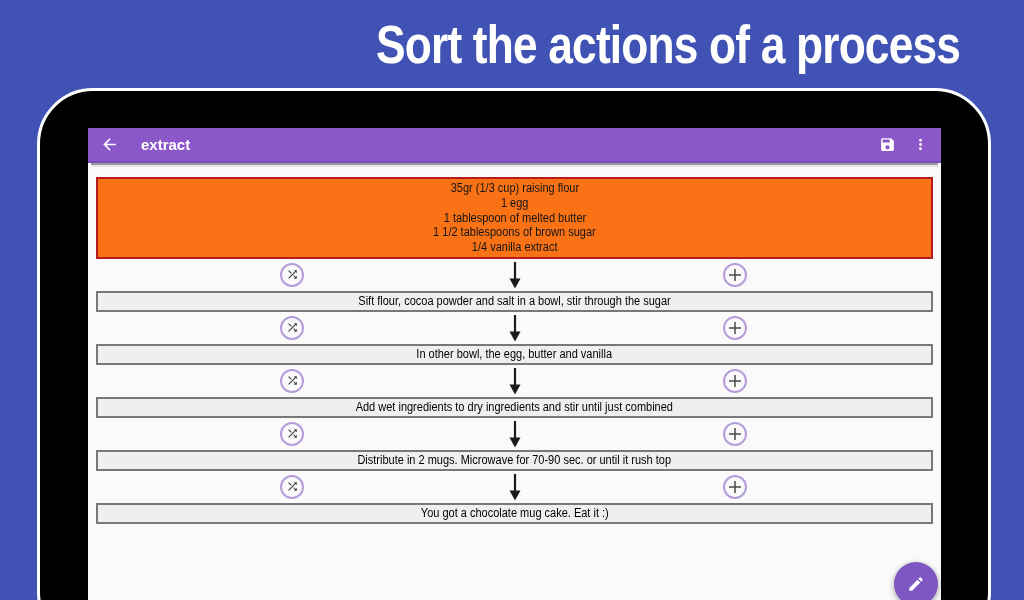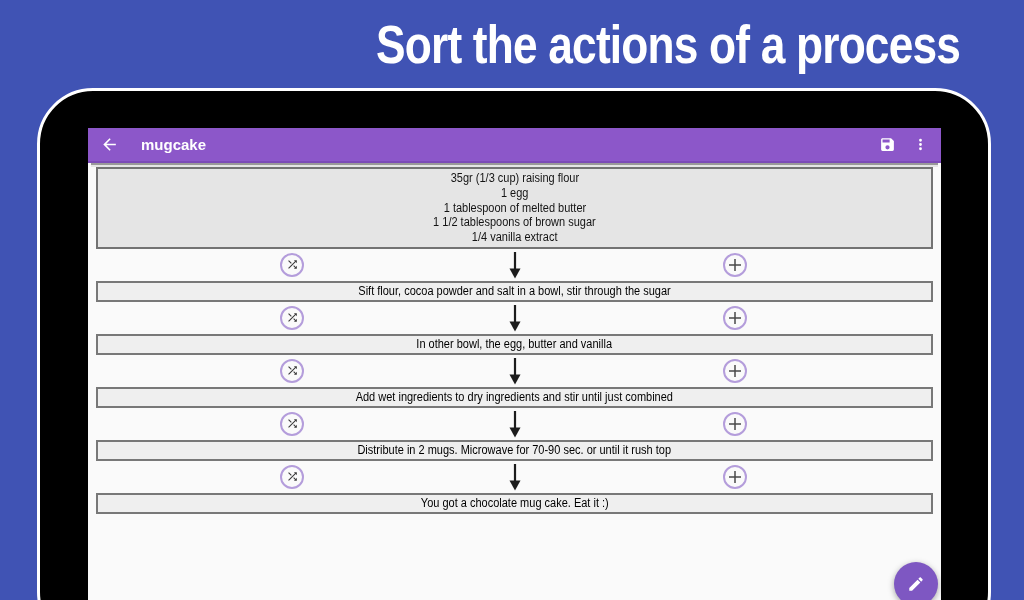--- a/index.html
+++ b/index.html
@@ -50,21 +50,21 @@
   .recipe-title {
     padding-top:8px; height:27px; text-align:center;
     font-size:12px; color:#8a8a8a;
   }
   .divider {
     height:0; margin:0 3px;
     border-top:2px solid #9a9a9a;
     box-shadow:0 2px 0 #e6e6e6;
   }
   .block {
-    margin:2px 8px 0; background:#e5e5e5; border:2px solid #737373;
+    margin:12px 8px 0; background:#f97316; border:2px solid #b91c1c;
     text-align:center; padding:2px 0;
   }
   .ing-line { font-size:12.5px; line-height:14.8px; color:#141414; }
 
   .connector { position:relative; height:32px; }
   .circle-btn {
     position:absolute; top:50%; margin-top:-12px;
     width:24px; height:24px; border-radius:50%;
     border:2px solid #B49DDB; background:transparent;
     display:flex; align-items:center; justify-content:center;
@@ -99,21 +99,21 @@
   <div class="screen">
 
     <div class="appbar">
       <button class="icon-btn">
         <span style="display:flex">
           <svg width="19" height="19" viewBox="0 0 24 24">
               <path fill="#ffffff" d="M20,11V13H8L13.5,18.5L12.08,19.92L4.16,12L12.08,4.08L13.5,5.5L8,11H20Z"></path>
             </svg>
         </span>
       </button>
-      <span class="appbar-title">mugcake</span>
+      <span class="appbar-title">extract</span>
       <span class="appbar-spacer"></span>
       <button class="icon-btn">
         <span style="display:flex">
           <svg width="17" height="17" viewBox="0 0 24 24">
               <path fill="#ffffff" d="M15,9H5V5H15M12,19A3,3 0 0,1 9,16A3,3 0 0,1 12,13A3,3 0 0,1 15,16A3,3 0 0,1 12,19M17,3H5C3.89,3 3,3.9 3,5V19A2,2 0 0,0 5,21H19A2,2 0 0,0 21,19V7L17,3Z"></path>
             </svg>
         </span>
       </button>
       <button class="icon-btn">
         <span style="display:flex">

